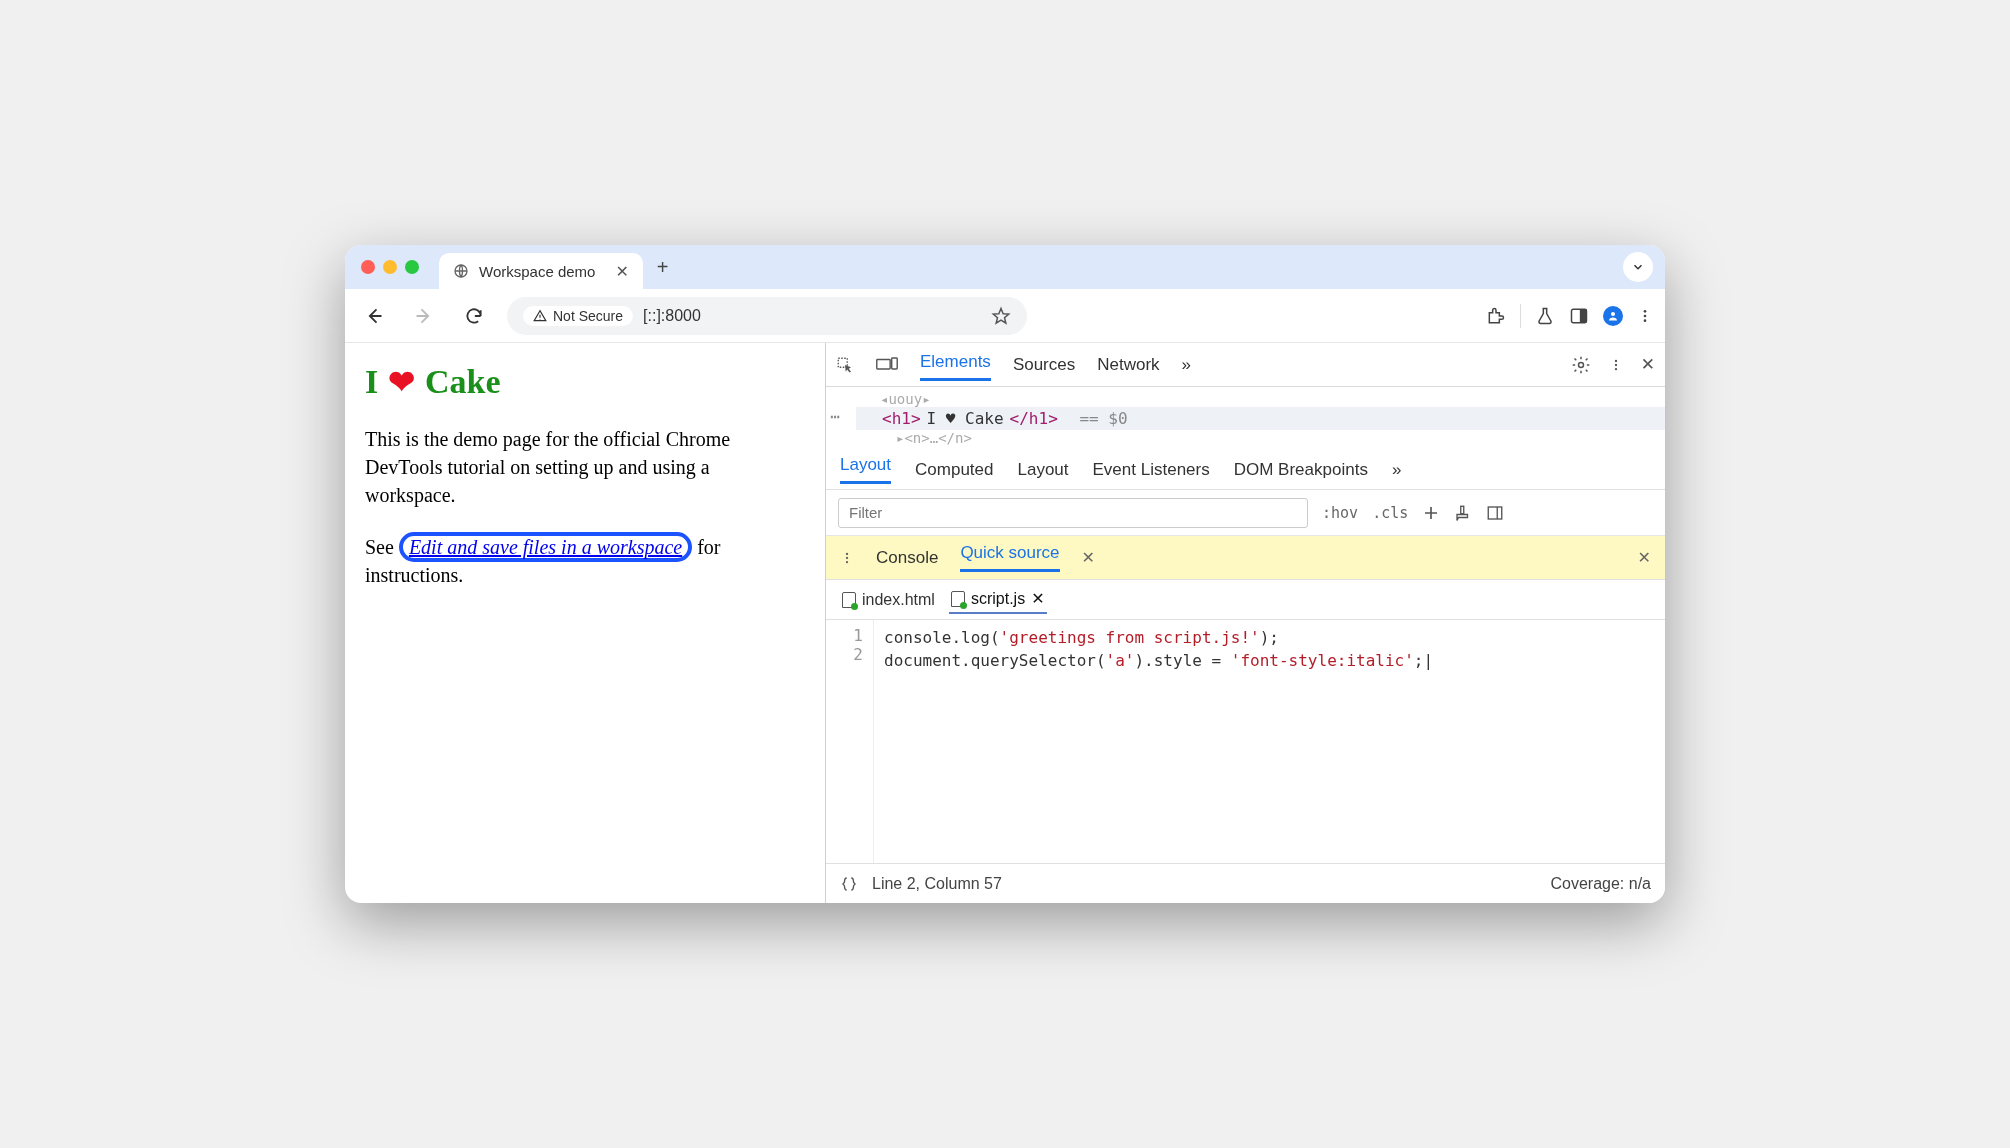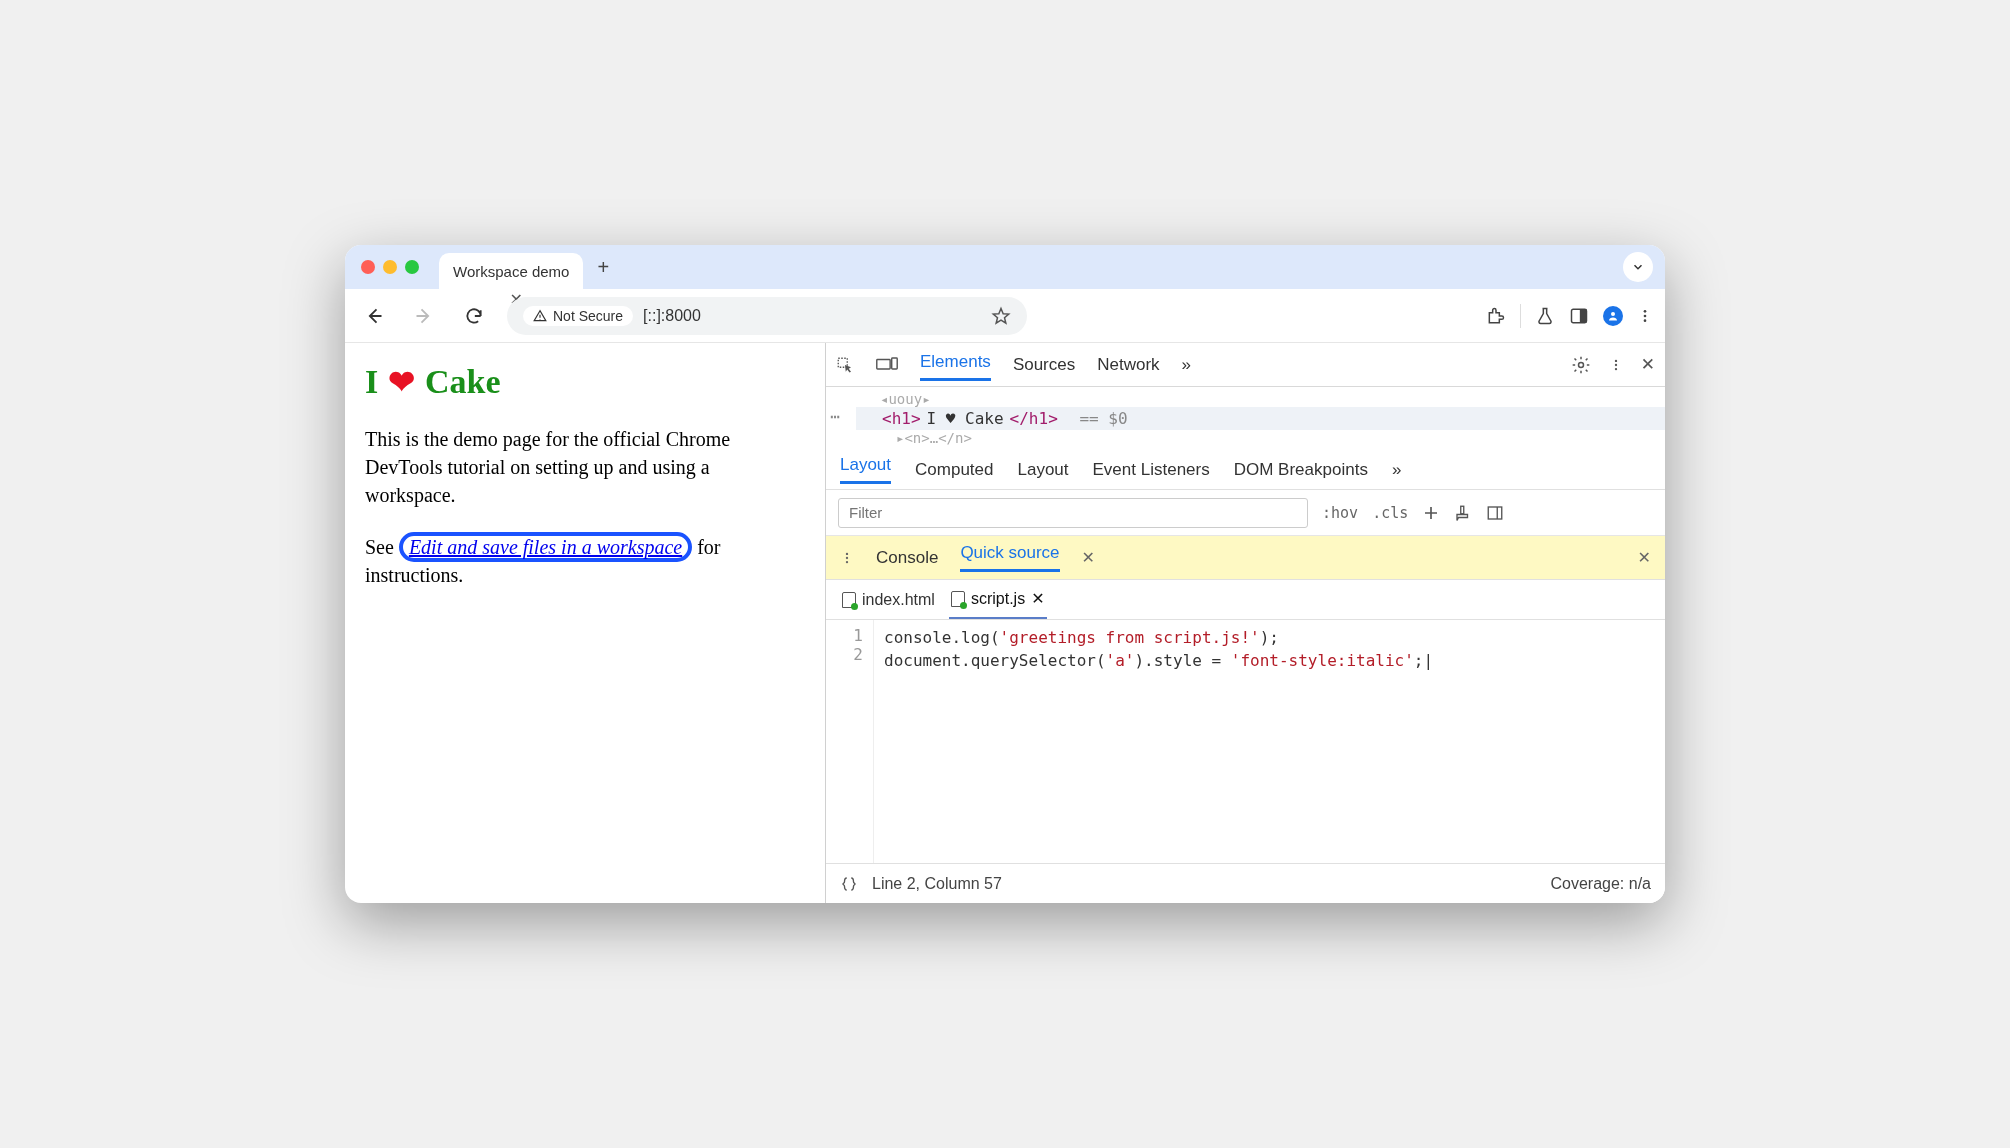--- a/index.html
+++ b/index.html
@@ -5,21 +5,21 @@
 * { box-sizing: border-box; margin: 0; padding: 0; }
 body { font-family: -apple-system, "Helvetica Neue", Arial, sans-serif; background: #f0f0f0; display: flex; align-items: center; justify-content: center; min-height: 100vh; padding: 40px; }
 .window { width: 1320px; background: #fff; border-radius: 16px; box-shadow: 0 20px 60px rgba(0,0,0,0.35); overflow: hidden; }
 
 .titlebar { background: #dde8fb; display: flex; align-items: center; height: 44px; padding-left: 16px; }
 .traffic { display: flex; gap: 8px; margin-right: 20px; }
 .dot { width: 14px; height: 14px; border-radius: 50%; }
 .dot.r { background: #ff5f57; }
 .dot.y { background: #febc2e; }
 .dot.g { background: #28c840; }
-.tab { background: #fff; border-radius: 10px 10px 0 0; display: flex; align-items: center; padding: 0 14px; height: 36px; margin-top: 8px; gap: 10px; font-size: 15px; color: #333; flex-direction: column; }
+.tab { background: #fff; border-radius: 10px 10px 0 0; display: flex; align-items: center; padding: 0 14px; height: 36px; margin-top: 8px; gap: 10px; font-size: 15px; color: #333; }
 .tab .globe { width: 16px; height: 16px; color: #666; }
 .tab .x { color: #555; font-size: 16px; margin-left: 10px; cursor: pointer; }
 .plus { margin-left: 14px; color: #444; font-size: 20px; cursor: pointer; }
 .chev-circle { margin-left: auto; margin-right: 12px; width: 30px; height: 30px; border-radius: 15px; background: #fff; display: flex; align-items: center; justify-content: center; color: #444; font-size: 14px; cursor: pointer; }
 
 .toolbar { background: #fff; display: flex; align-items: center; height: 54px; padding: 0 12px; gap: 16px; border-bottom: 1px solid #e6e6e6; }
 .tbtn { width: 34px; height: 34px; display: flex; align-items: center; justify-content: center; color: #333; cursor: pointer; border-radius: 50%; font-size: 18px; }
 .tbtn.disabled { color: #bbb; }
 .omni { background: #f1f3f4; border-radius: 20px; flex: 0 0 520px; height: 38px; display: flex; align-items: center; padding: 0 16px; gap: 10px; font-size: 16px; color: #333; }
 .omni .pill { background: #fff; border-radius: 14px; padding: 2px 10px; display: flex; align-items: center; gap: 6px; font-size: 14px; }
@@ -57,21 +57,21 @@
 .styles-bar .tab.active { color: #1a73e8; border-bottom: 3px solid #1a73e8; padding-bottom: 6px; }
 .filter-row { display: flex; align-items: center; height: 46px; border-bottom: 1px solid #e6e6e6; padding: 0 12px; gap: 14px; background: #fff; }
 .filter-row input { flex: 0 0 470px; height: 30px; border: 1px solid #ccc; border-radius: 3px; padding: 0 10px; font-size: 15px; }
 .filter-row .chip { font-family: Menlo, monospace; font-size: 15px; color: #666; }
 .drawer-tabs { display: flex; align-items: center; height: 44px; border-bottom: 1px solid #e0e0e0; padding: 0 14px; gap: 22px; background:#fef9c3; }
 .drawer-tabs .kebab { color: #666; }
 .drawer-tabs .tab2 { cursor: pointer; font-size: 17px; }
 .drawer-tabs .tab2.active { color: #1a73e8; border-bottom: 3px solid #1a73e8; padding-bottom: 6px; }
 .drawer-tabs .x { color: #666; cursor: pointer; font-size: 16px; }
 .drawer-tabs .end { margin-left: auto; }
-.file-tabs { display: flex; height: 40px; padding: 0 14px; gap: 12px; border-bottom: 1px solid #e0e0e0; font-size: 16px; }
+.file-tabs { display: flex; align-items: center; height: 40px; padding: 0 14px; gap: 12px; border-bottom: 1px solid #e0e0e0; font-size: 16px; }
 .file-tab { display: flex; align-items: center; gap: 6px; cursor: pointer; padding: 4px 2px; }
 .file-tab.active { color: #111; border-bottom: 2px solid #5a7dc8; }
 .file-icon { position: relative; width: 14px; height: 16px; border: 1.5px solid #555; border-radius: 2px 2px 0 0; }
 .file-icon::after { content: ""; position: absolute; width: 7px; height: 7px; background: #2aa52a; border-radius: 50%; right: -3px; bottom: -3px; }
 .editor { display: flex; font-family: Menlo, monospace; font-size: 16px; background: #fff; flex: 1; }
 .gutter { width: 48px; text-align: right; color: #999; padding: 6px 10px 0 0; border-right: 1px solid #eee; }
 .code { padding: 6px 10px; white-space: pre; color: #333; line-height: 1.45; }
 .code .kw { color: #333; }
 .code .str { color: #b31d28; }
 .status { display: flex; align-items: center; height: 40px; border-top: 1px solid #e0e0e0; padding: 0 14px; font-size: 16px; color: #444; text-align: right; }

